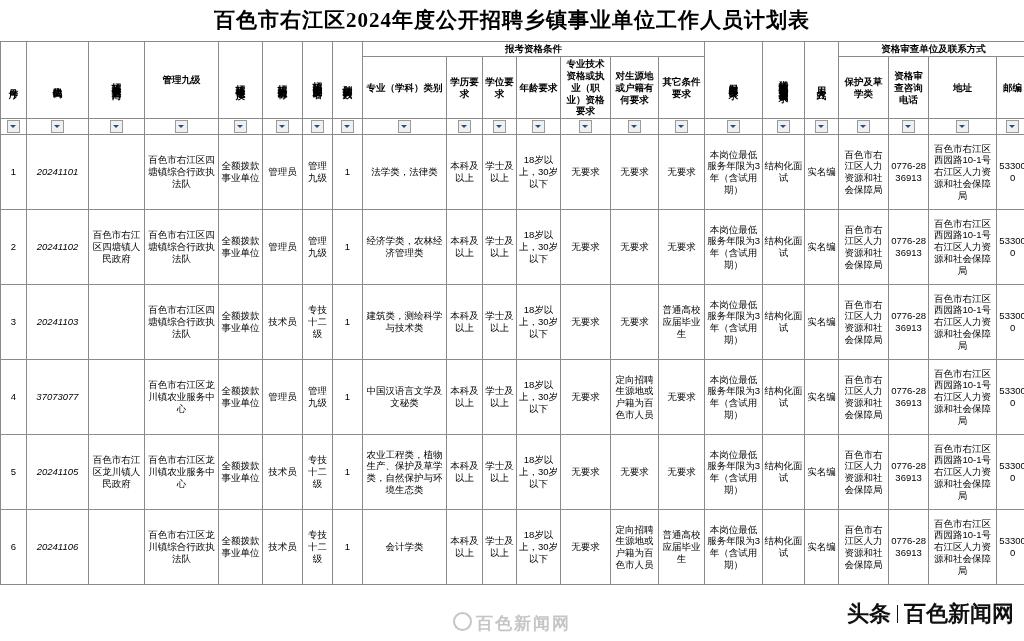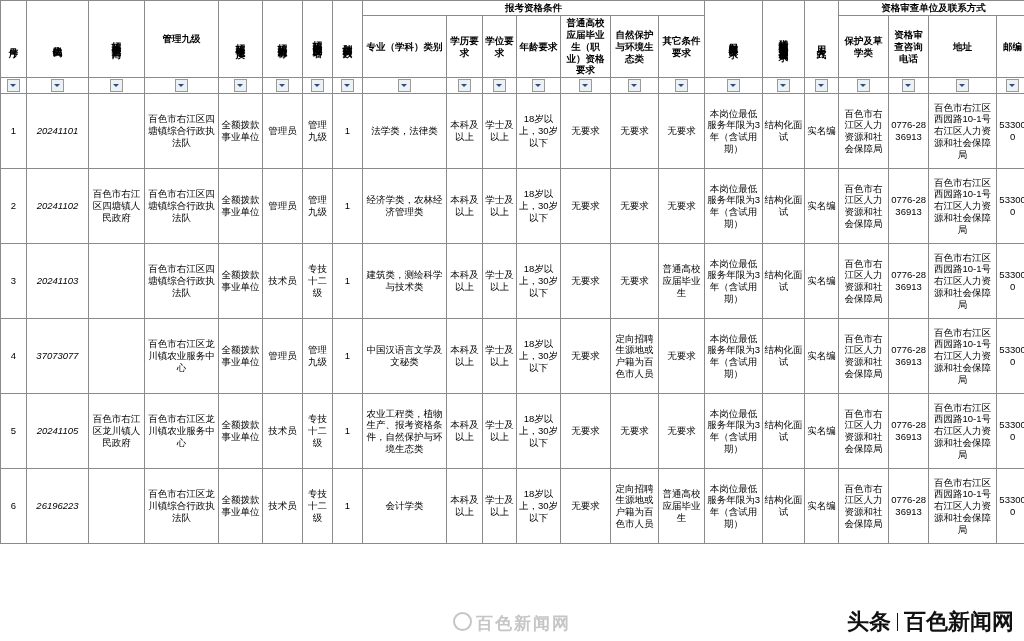--- a/index.html
+++ b/index.html
@@ -108,41 +108,42 @@
     width: 15px;
     height: 15px;
     border-radius: 50%;
     border: 2px solid rgba(150,150,150,0.55);
     margin-right: 4px;
     vertical-align: -2px;
   }
   .brand {
     position: absolute;
     right: 10px;
-    bottom: 4px;
+    bottom: 12px;
     font-family: "Liberation Serif", serif;
     font-weight: bold;
     font-size: 22px;
     color: #111;
     white-space: nowrap;
   }
   .brand .sep {
     display: inline-block;
     width: 1px;
     height: 18px;
     background: #111;
     margin: 0 6px;
     vertical-align: -2px;
   }
 </style>
 </head>
 <body>
 
 <div class="page">
 
+  <div class="title">百色市右江区2024年度公开招聘乡镇事业单位工作人员计划表</div>
 
   <table class="sheet">
     <colgroup>
       <col style="width:26px">
       <col style="width:62px">
       <col style="width:56px">
       <col style="width:74px">
       <col style="width:44px">
       <col style="width:40px">
       <col style="width:30px">
@@ -183,22 +184,22 @@
 
       <td class="hdr" colspan="4">资格审查单位及联系方式</td>
 
     </tr>
 
     <tr>
       <td class="hdr"><span>专业（学科）类别</span></td>
       <td class="hdr"><span>学历要求</span></td>
       <td class="hdr"><span>学位要求</span></td>
       <td class="hdr"><span>年龄要求</span></td>
-      <td class="hdr"><span>普通高校应届毕业生（职业）资格要求</span></td>
-      <td class="hdr"><span>自然保护与环境生态类</span></td>
+      <td class="hdr"><span>专业技术资格或执业（职业）资格要求</span></td>
+      <td class="hdr"><span>对生源地或户籍有何要求</span></td>
       <td class="hdr"><span>其它条件要求</span></td>
       <td class="hdr"><span>保护及草学类</span></td>
       <td class="hdr"><span>资格审查咨询电话</span></td>
       <td class="hdr"><span>地址</span></td>
       <td class="hdr"><span>邮编</span></td>
     </tr>
 
     <tr class="filterrow">
       <td><span class="fbtn"></span></td>
       <td><span class="fbtn"></span></td>
@@ -331,40 +332,40 @@
 
     <tr class="bodyrow">
       <td class="seq">5</td>
       <td class="code">20241105</td>
       <td>百色市右江区龙川镇人民政府</td>
       <td>百色市右江区龙川镇农业服务中心</td>
       <td>全额拨款事业单位</td>
       <td>技术员</td>
       <td>专技十二级</td>
       <td>1</td>
-      <td>农业工程类，植物生产、报考资格条件，自然保护与环境生态类</td>
+      <td>农业工程类，植物生产、保护及草学类，自然保护与环境生态类</td>
       <td>本科及以上</td>
       <td>学士及以上</td>
       <td>18岁以上，30岁以下</td>
       <td>无要求</td>
       <td>无要求</td>
       <td>无要求</td>
       <td>本岗位最低服务年限为3年（含试用期）</td>
       <td>结构化面试</td>
       <td>实名编</td>
       <td>百色市右江区人力资源和社会保障局</td>
       <td>0776-2836913</td>
       <td>百色市右江区西园路10-1号右江区人力资源和社会保障局</td>
       <td>533000</td>
 
     </tr>
 
     <tr class="bodyrow">
       <td class="seq">6</td>
-      <td class="code">26196223</td>
+      <td class="code">20241106</td>
       <td></td>
       <td>百色市右江区龙川镇综合行政执法队</td>
       <td>全额拨款事业单位</td>
       <td>技术员</td>
       <td>专技十二级</td>
       <td>1</td>
       <td>会计学类</td>
       <td>本科及以上</td>
       <td>学士及以上</td>
       <td>18岁以上，30岁以下</td>

